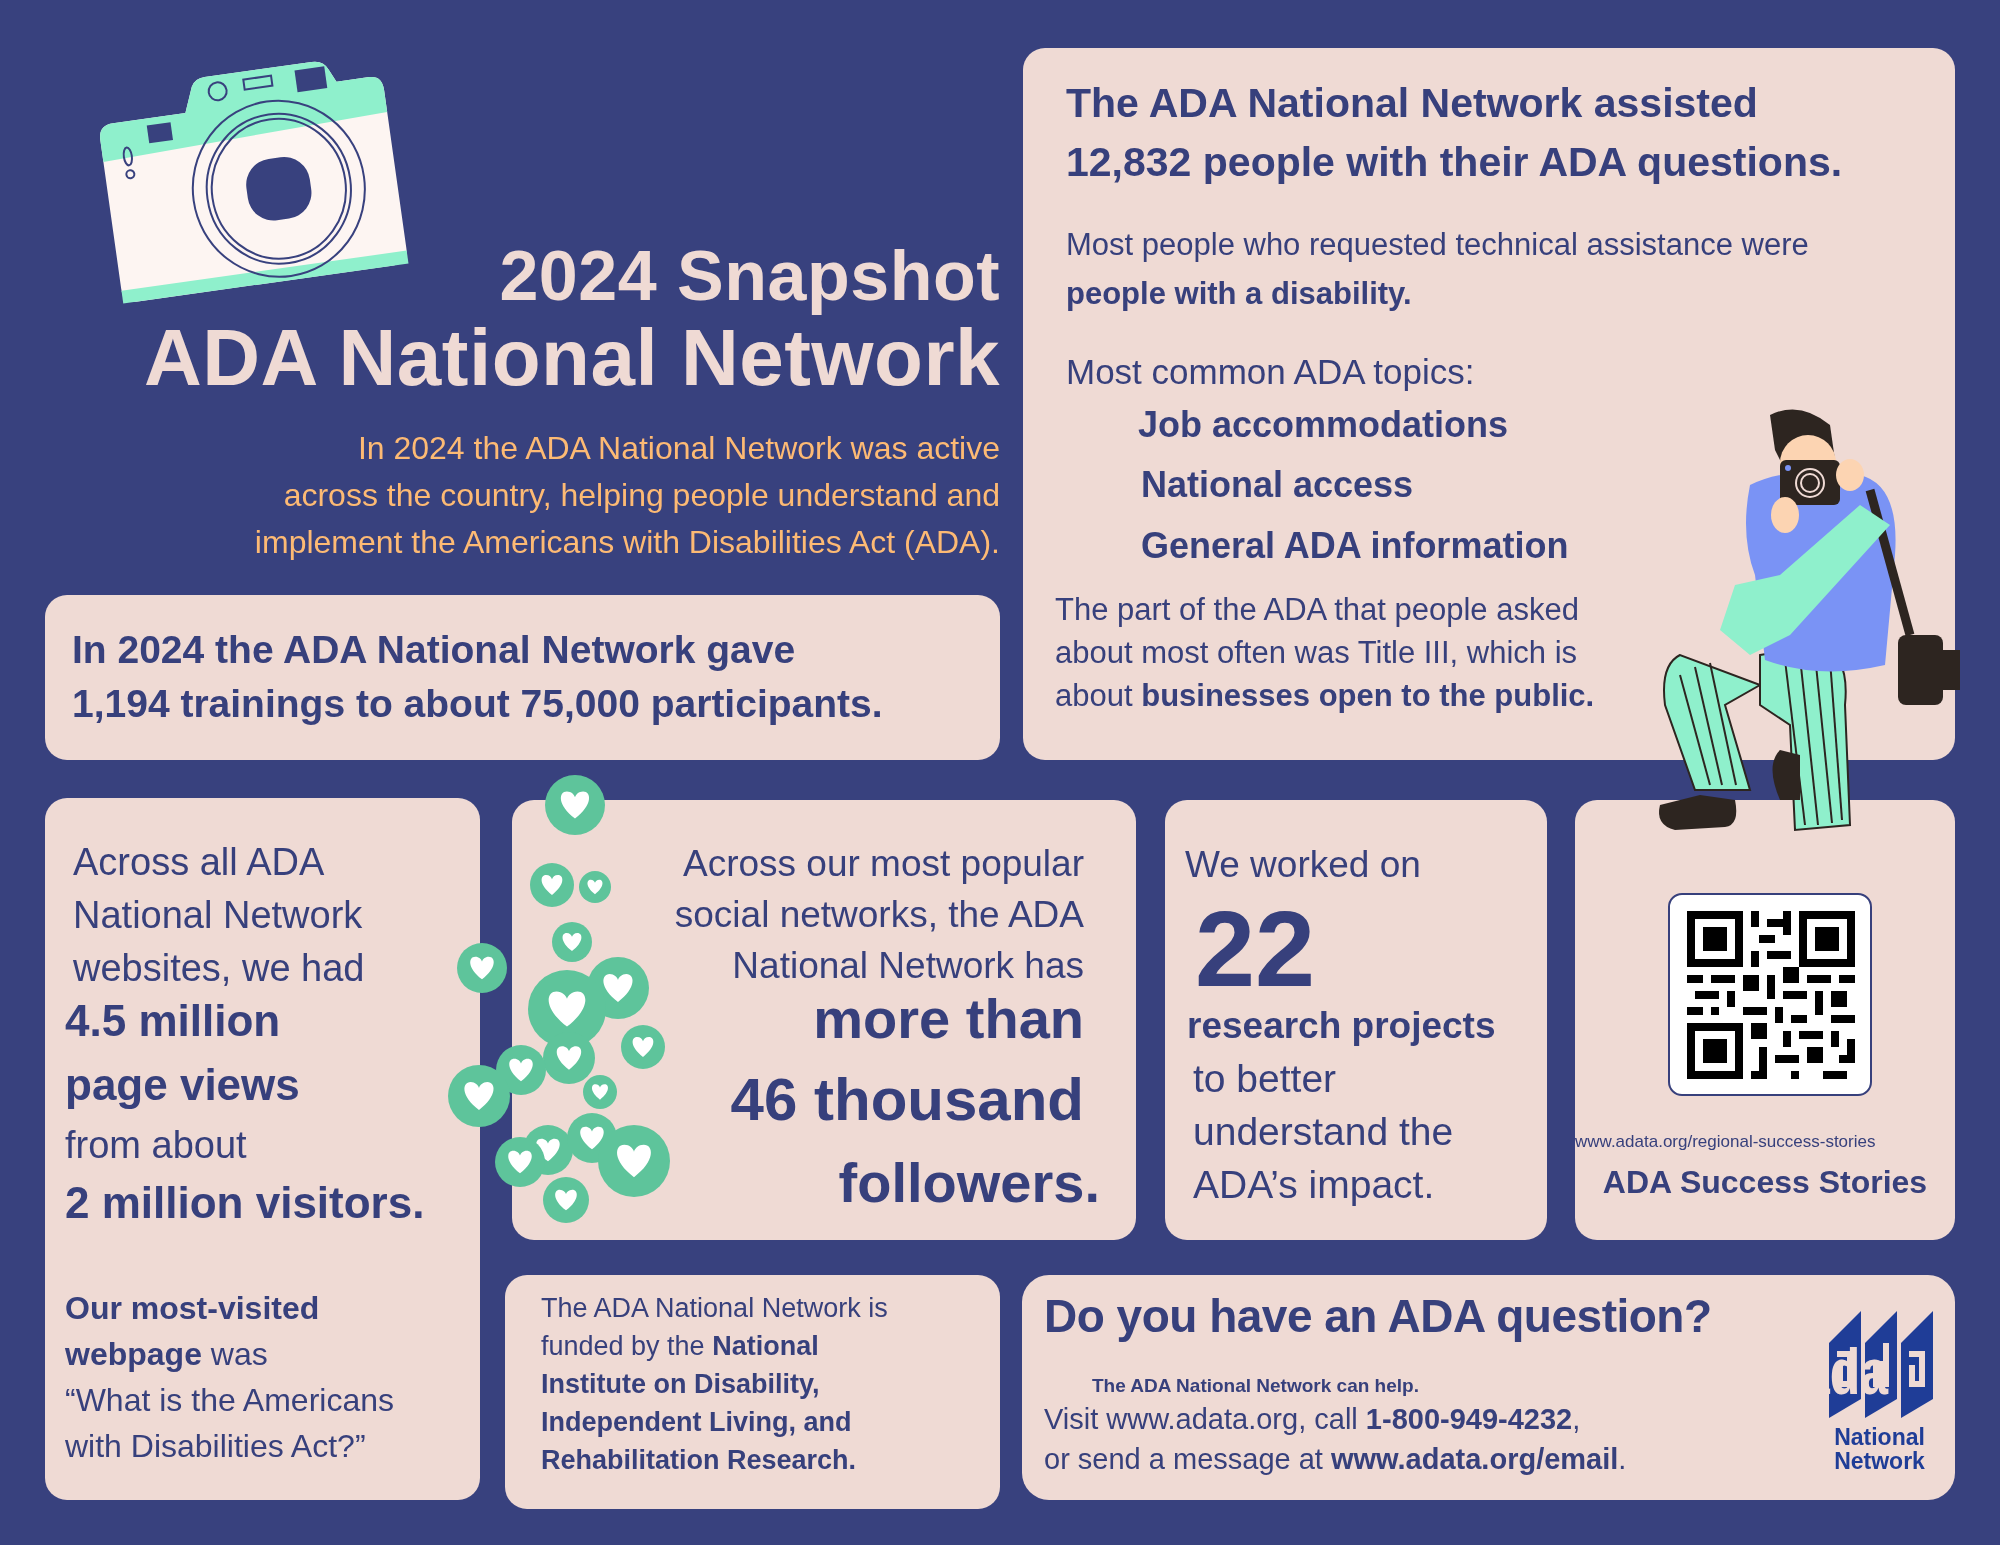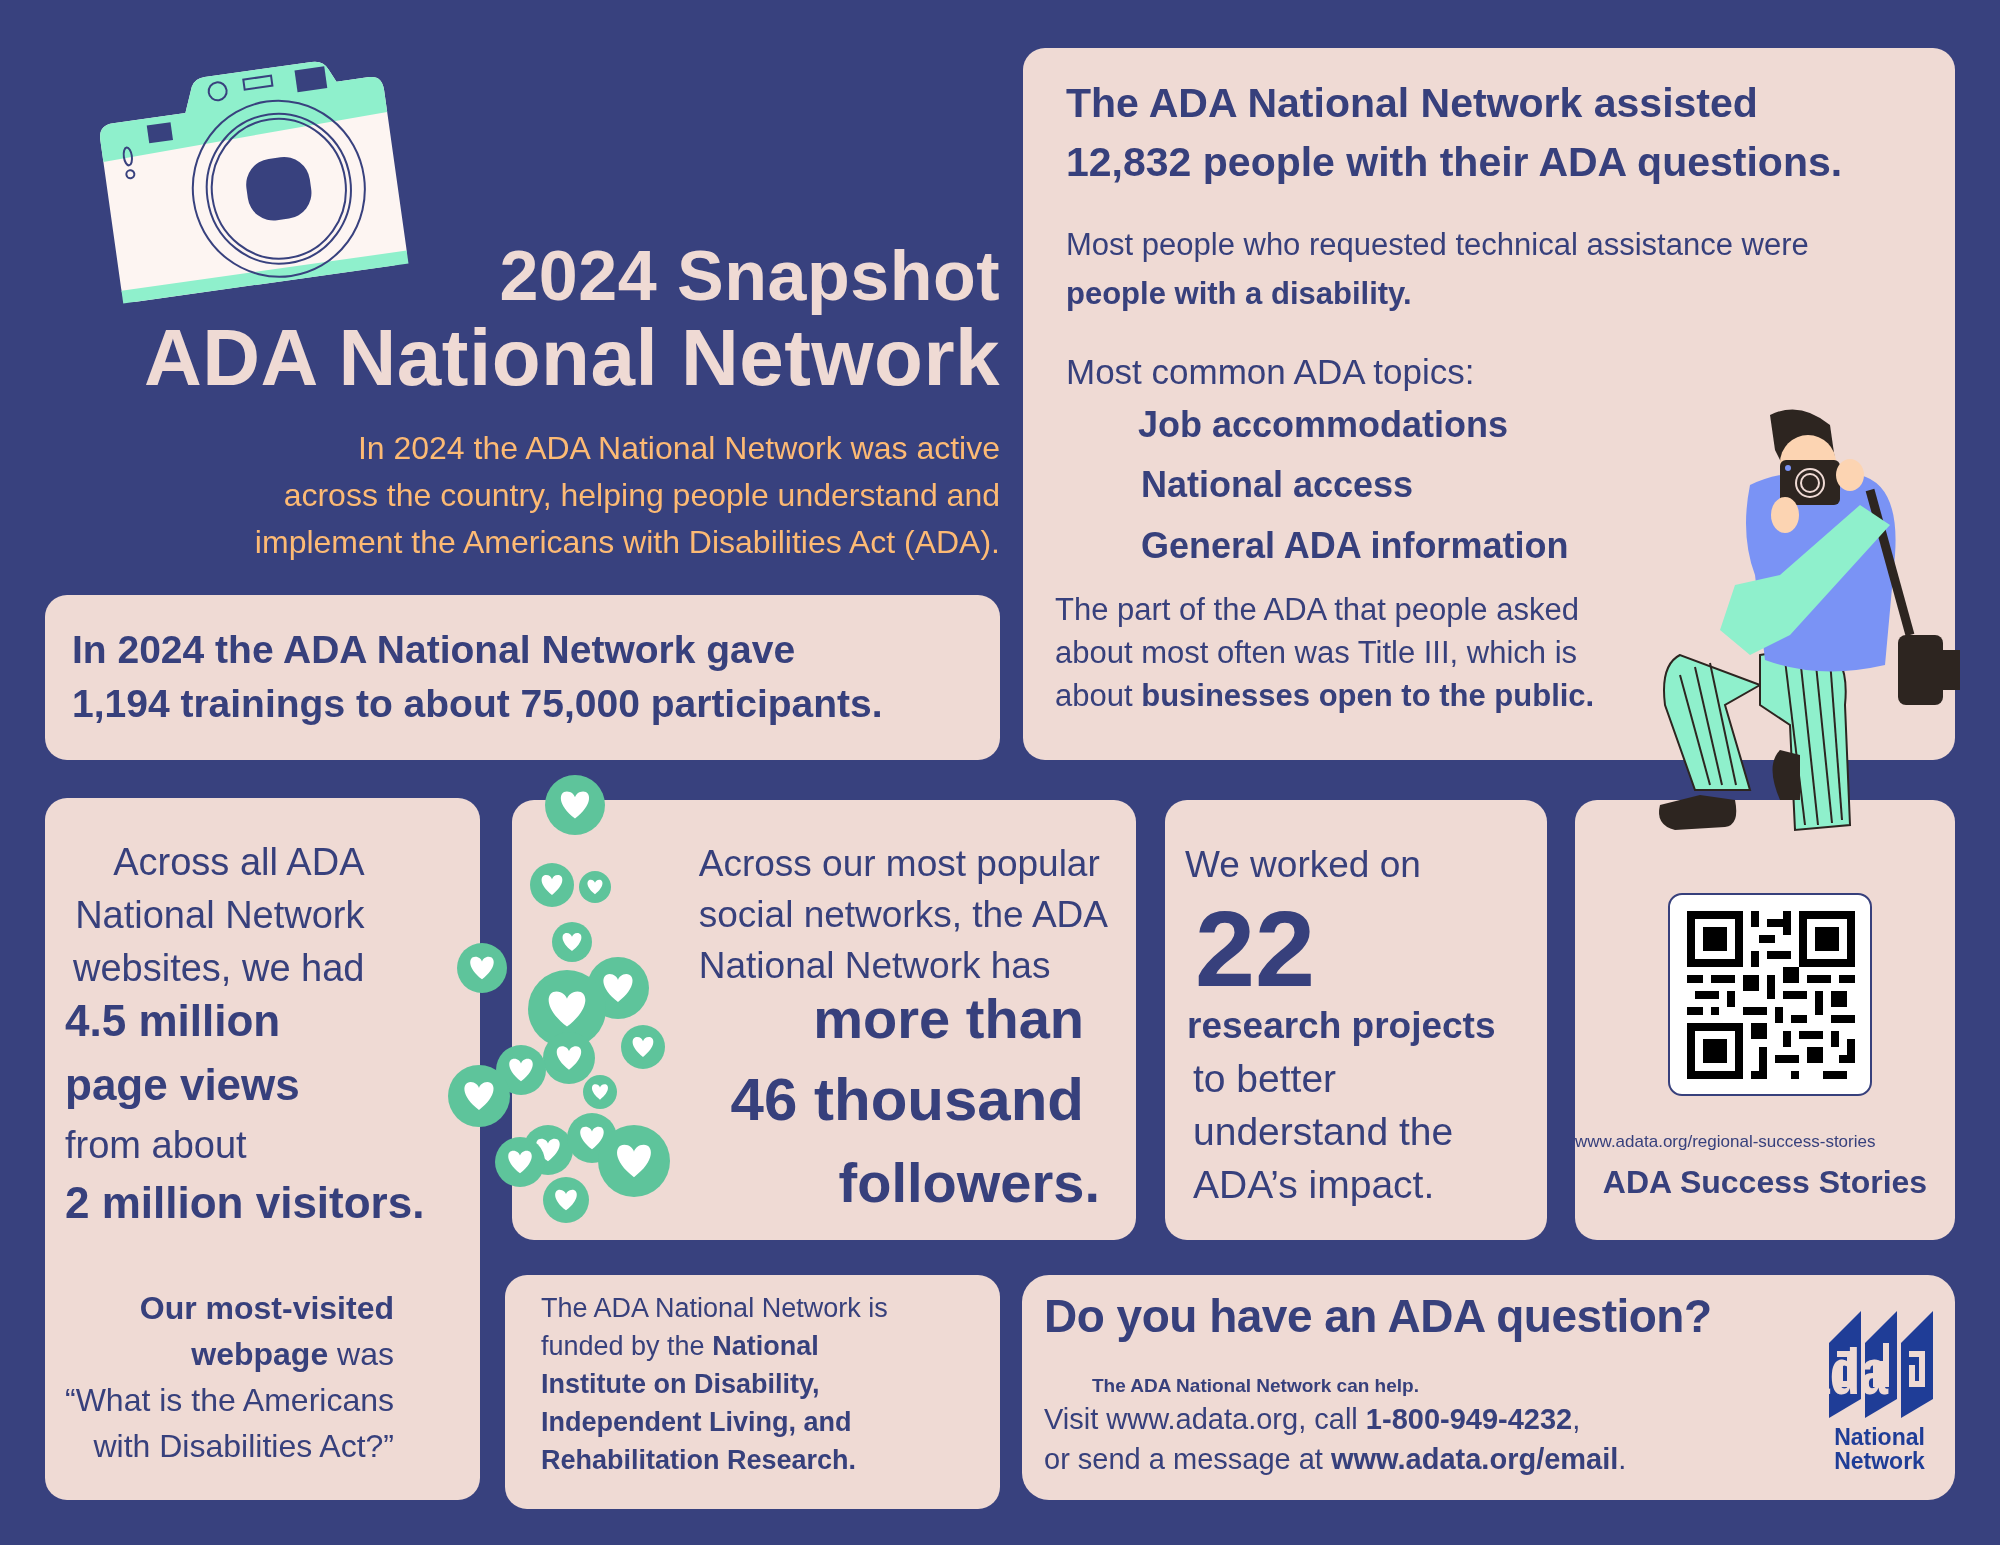--- a/index.html
+++ b/index.html
@@ -37,28 +37,28 @@
     #panel-trainings .txt { position: absolute; left: 27px; top: 28px; font-size: 39px; line-height: 54px; font-weight: 700; }
 
     #panel-assist { left: 1023px; top: 48px; width: 932px; height: 712px; padding-left: 12px; }
     #panel-assist .headline { position: absolute; left: 43px; top: 26px; font-size: 41px; font-weight: 700; line-height: 59px; }
     #panel-assist .who { position: absolute; left: 43px; top: 172px; font-size: 31px; line-height: 49px; }
     #panel-assist .topics-label { position: absolute; left: 43px; top: 304px; font-size: 35px; }
     #panel-assist .topic { position: absolute; left: 115px; font-size: 36px; font-weight: 700; }
     #panel-assist .title3 { position: absolute; left: 32px; top: 540px; font-size: 31px; line-height: 43px; }
     #person-illustration { position: absolute; left: 1640px; top: 405px; width: 340px; height: 465px; }
 
-    #panel-websites { left: 45px; top: 798px; width: 435px; height: 702px; text-align: right; }
+    #panel-websites { left: 45px; top: 798px; width: 435px; height: 702px; }
     #panel-websites .l1 { position: absolute; left: 28px; top: 38px; font-size: 38px; line-height: 53px; }
     #panel-websites .big { position: absolute; left: 20px; font-size: 44px; font-weight: 700; }
     #panel-websites .mid { position: absolute; left: 20px; font-size: 38px; }
     #panel-websites .mv { position: absolute; left: 20px; top: 487px; font-size: 32px; line-height: 46px; }
 
     #panel-social { left: 512px; top: 800px; width: 624px; height: 440px; }
-    #panel-social .l1 { position: absolute; right: 28px; top: 38px; font-size: 37px; line-height: 51px; }
+    #panel-social .l1 { position: absolute; right: 52px; top: 38px; text-align: right; font-size: 37px; line-height: 51px; }
     #panel-social .l2 { position: absolute; right: 52px; top: 186px; font-size: 56px; font-weight: 700; }
     #panel-social .l3 { position: absolute; right: 52px; top: 265px; font-size: 60px; font-weight: 700; }
     #panel-social .l4 { position: absolute; right: 36px; top: 350px; font-size: 56px; font-weight: 700; }
 
     #hearts { position: absolute; left: 440px; top: 765px; width: 240px; height: 470px; pointer-events: none; }
 
     #panel-research { left: 1165px; top: 800px; width: 382px; height: 440px; }
     #panel-research .l1 { position: absolute; left: 20px; top: 44px; font-size: 37px; }
     #panel-research .num { position: absolute; left: 30px; top: 95px; font-size: 108px; font-weight: 700; line-height: 1; }
     #panel-research .l2 { position: absolute; left: 22px; top: 205px; font-size: 37px; font-weight: 700; }

